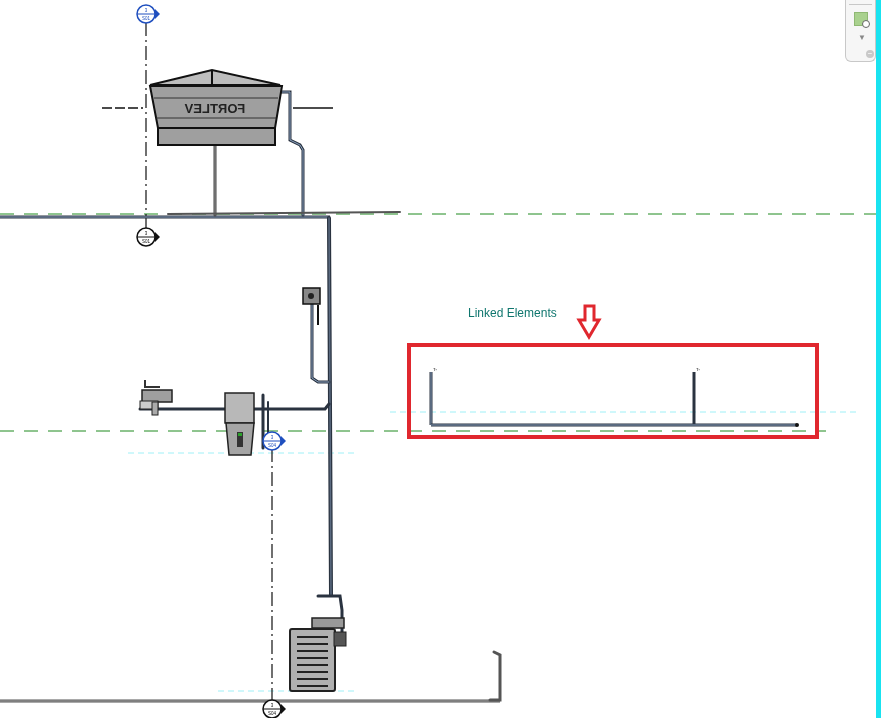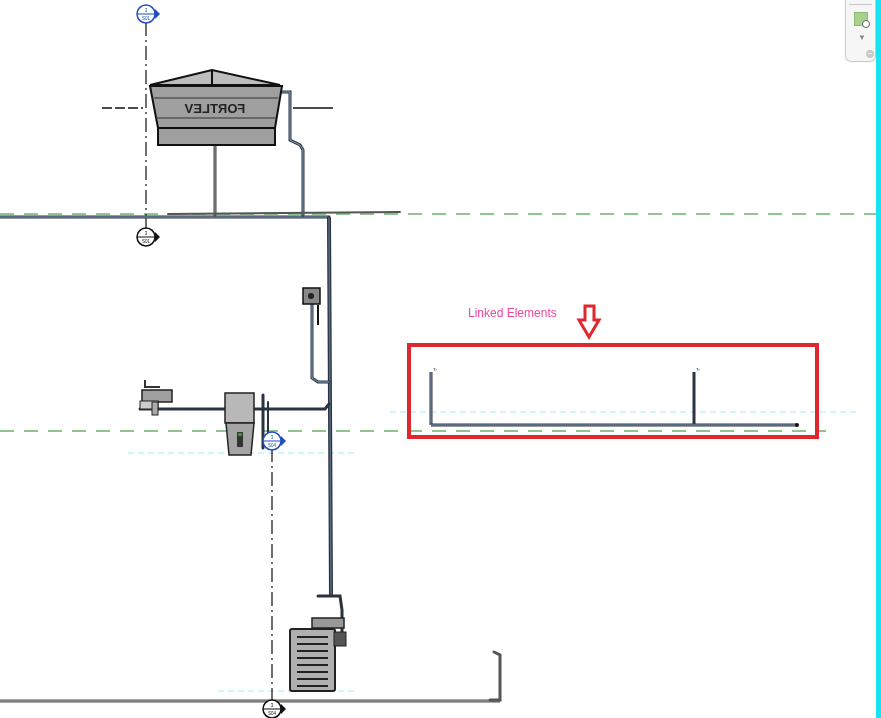--- a/index.html
+++ b/index.html
@@ -5,21 +5,21 @@
   html, body { margin:0; padding:0; background:#ffffff; }
   body { width:881px; height:718px; position:relative; overflow:hidden; font-family:"Liberation Sans", sans-serif; }
   #canvas { position:absolute; left:0; top:0; width:881px; height:718px; }
   .right-edge { position:absolute; left:876px; top:0; width:5px; height:718px; background:#19e3f0; }
   .nav-widget { position:absolute; left:845px; top:0; width:31px; height:62px; background:#f6f6f6; border:1px solid #c8c8c8; border-top:none; border-radius:0 0 6px 6px; box-sizing:border-box; }
   .nav-widget .sep { position:absolute; left:3px; right:3px; top:4px; height:1px; background:#c8c8c8; }
   .nav-widget .zoom-ico { position:absolute; left:8px; top:12px; width:12px; height:12px; background:#a9d18e; border:1px solid #8fb873; }
   .nav-widget .zoom-ico::after { content:""; position:absolute; left:7px; top:7px; width:6px; height:6px; border:1px solid #666; border-radius:50%; background:#fff; }
   .nav-widget .caret { position:absolute; left:12px; top:34px; font-size:8px; color:#888; line-height:1; }
   .nav-widget .minus { position:absolute; left:20px; top:50px; width:8px; height:8px; border-radius:50%; background:#c8c8c8; color:#fff; font-size:8px; line-height:8px; text-align:center; }
-  .annot-label { position:absolute; left:468px; top:306px; font-size:12px; color:#ec4899; }
+  .annot-label { position:absolute; left:468px; top:306px; font-size:12px; color:#0f766e; }
   .annot-box { position:absolute; left:407px; top:343px; width:412px; height:96px; border:4px solid #e0272e; box-sizing:border-box; }
 </style>
 </head>
 <body>
 
 <svg id="canvas" viewBox="0 0 881 718" xmlns="http://www.w3.org/2000/svg">
 
   <line x1="0" y1="214" x2="876" y2="214" stroke="#1f8a1f" stroke-width="1" stroke-dasharray="14,10"></line>
   <line x1="0" y1="431" x2="826" y2="431" stroke="#1f8a1f" stroke-width="1" stroke-dasharray="14,10"></line>
 

